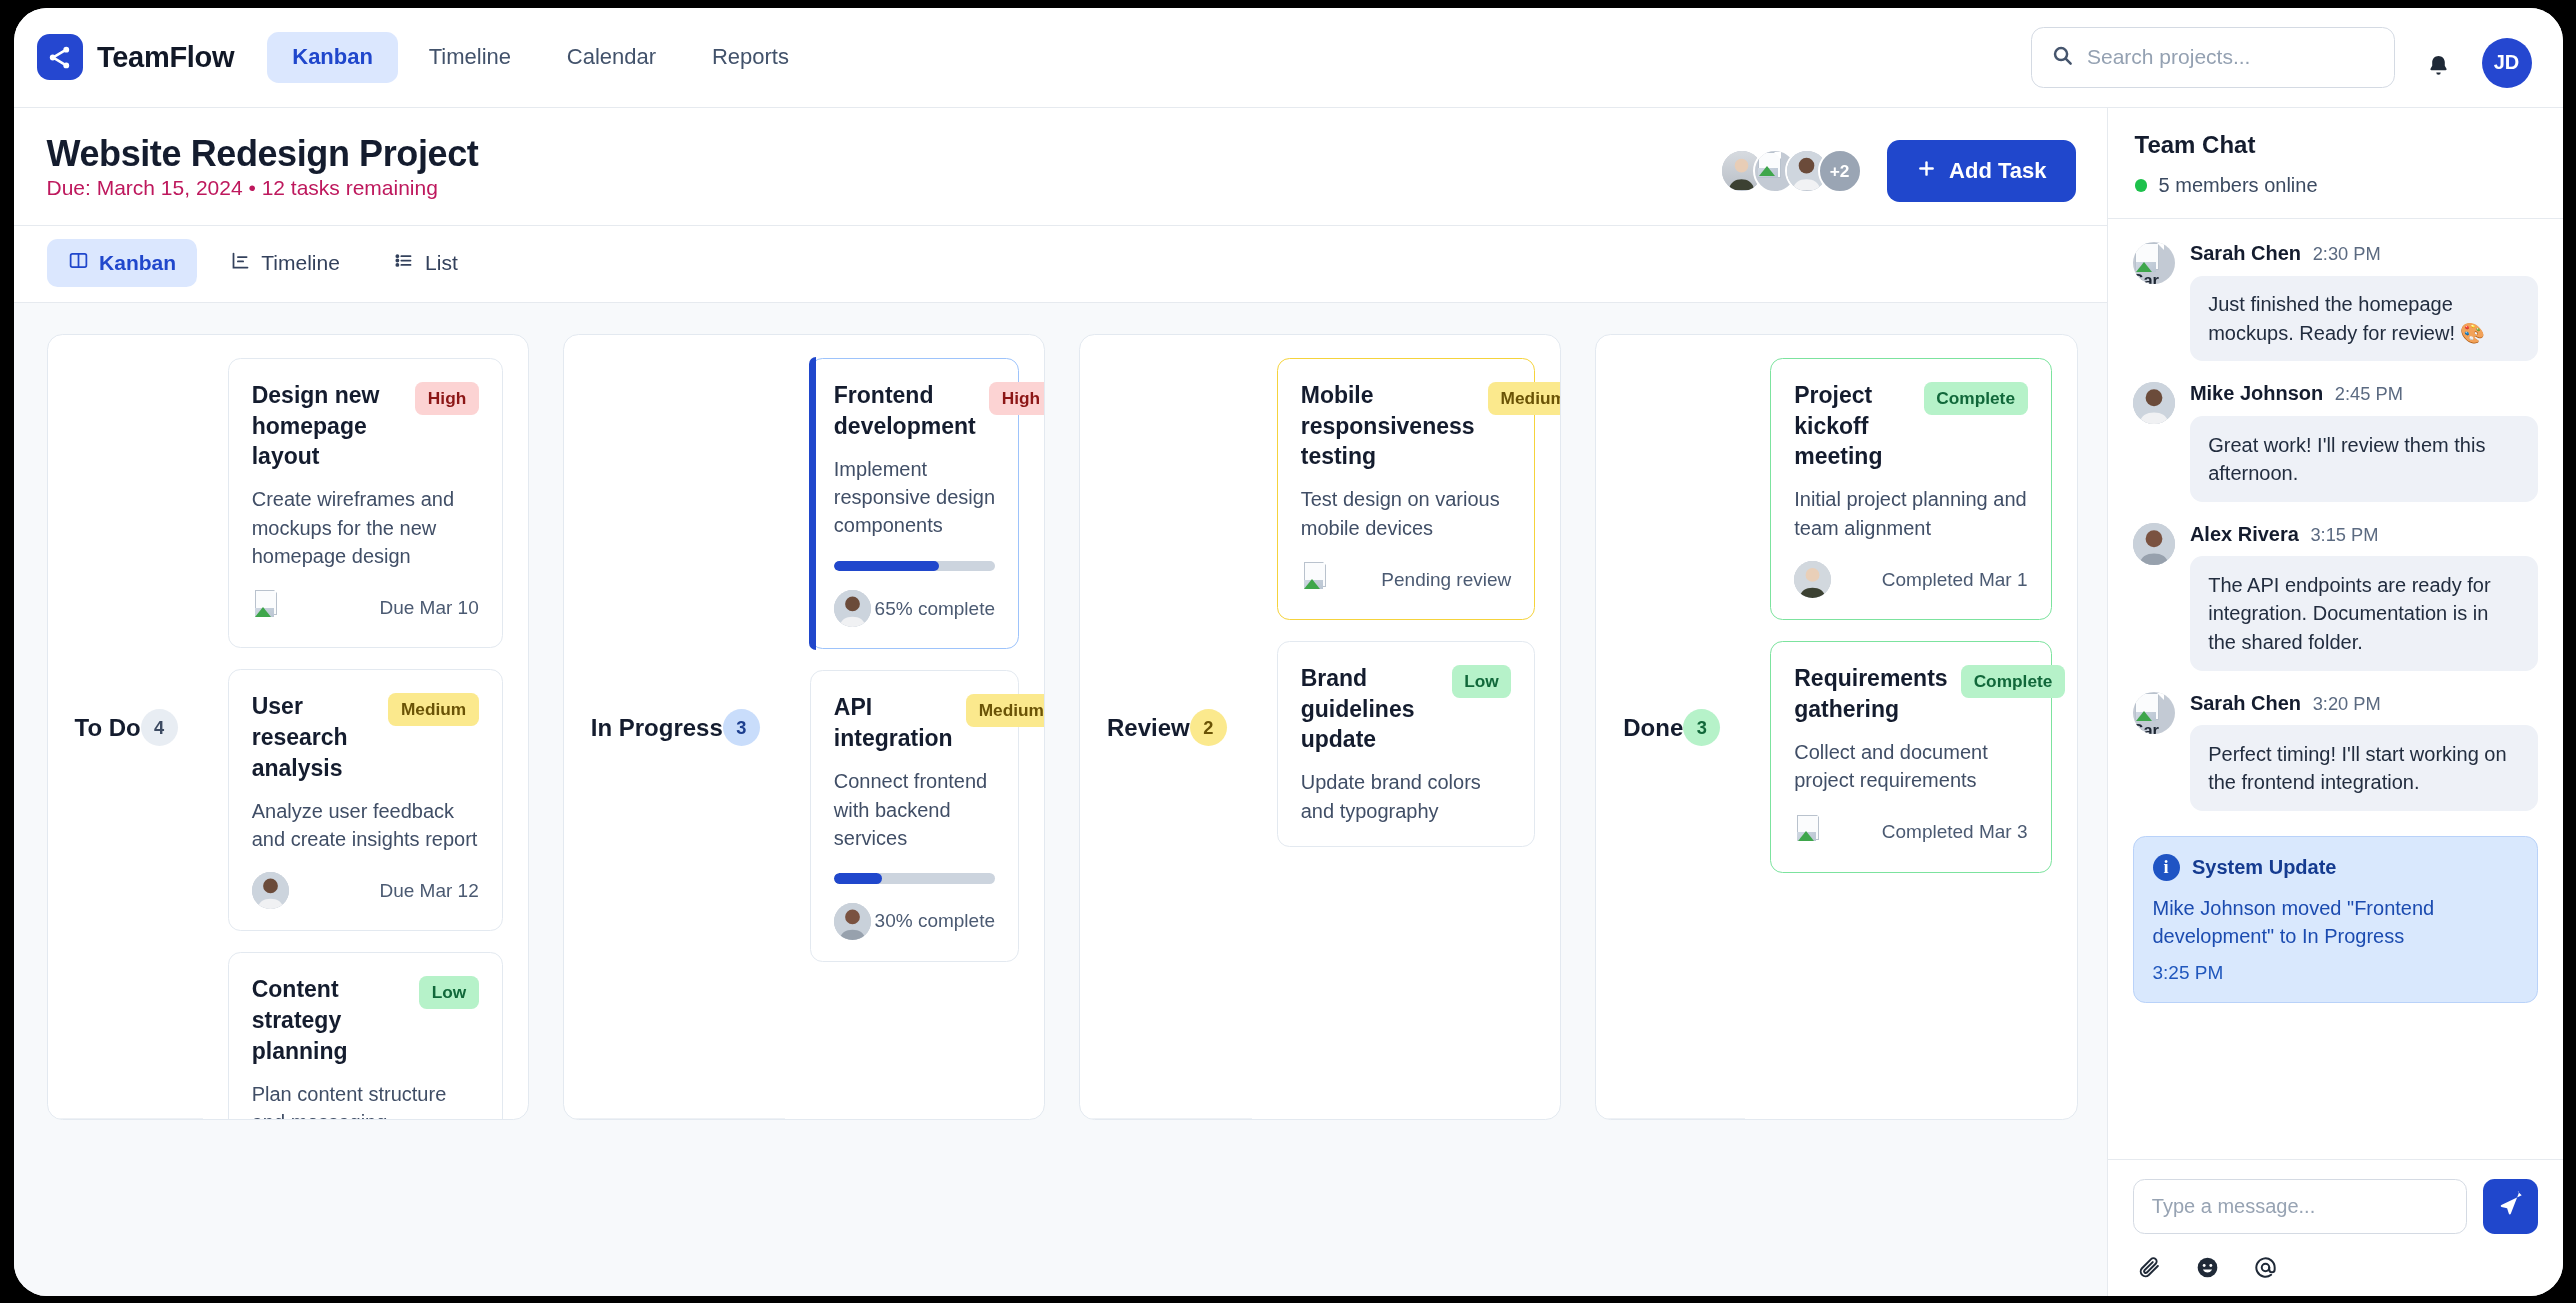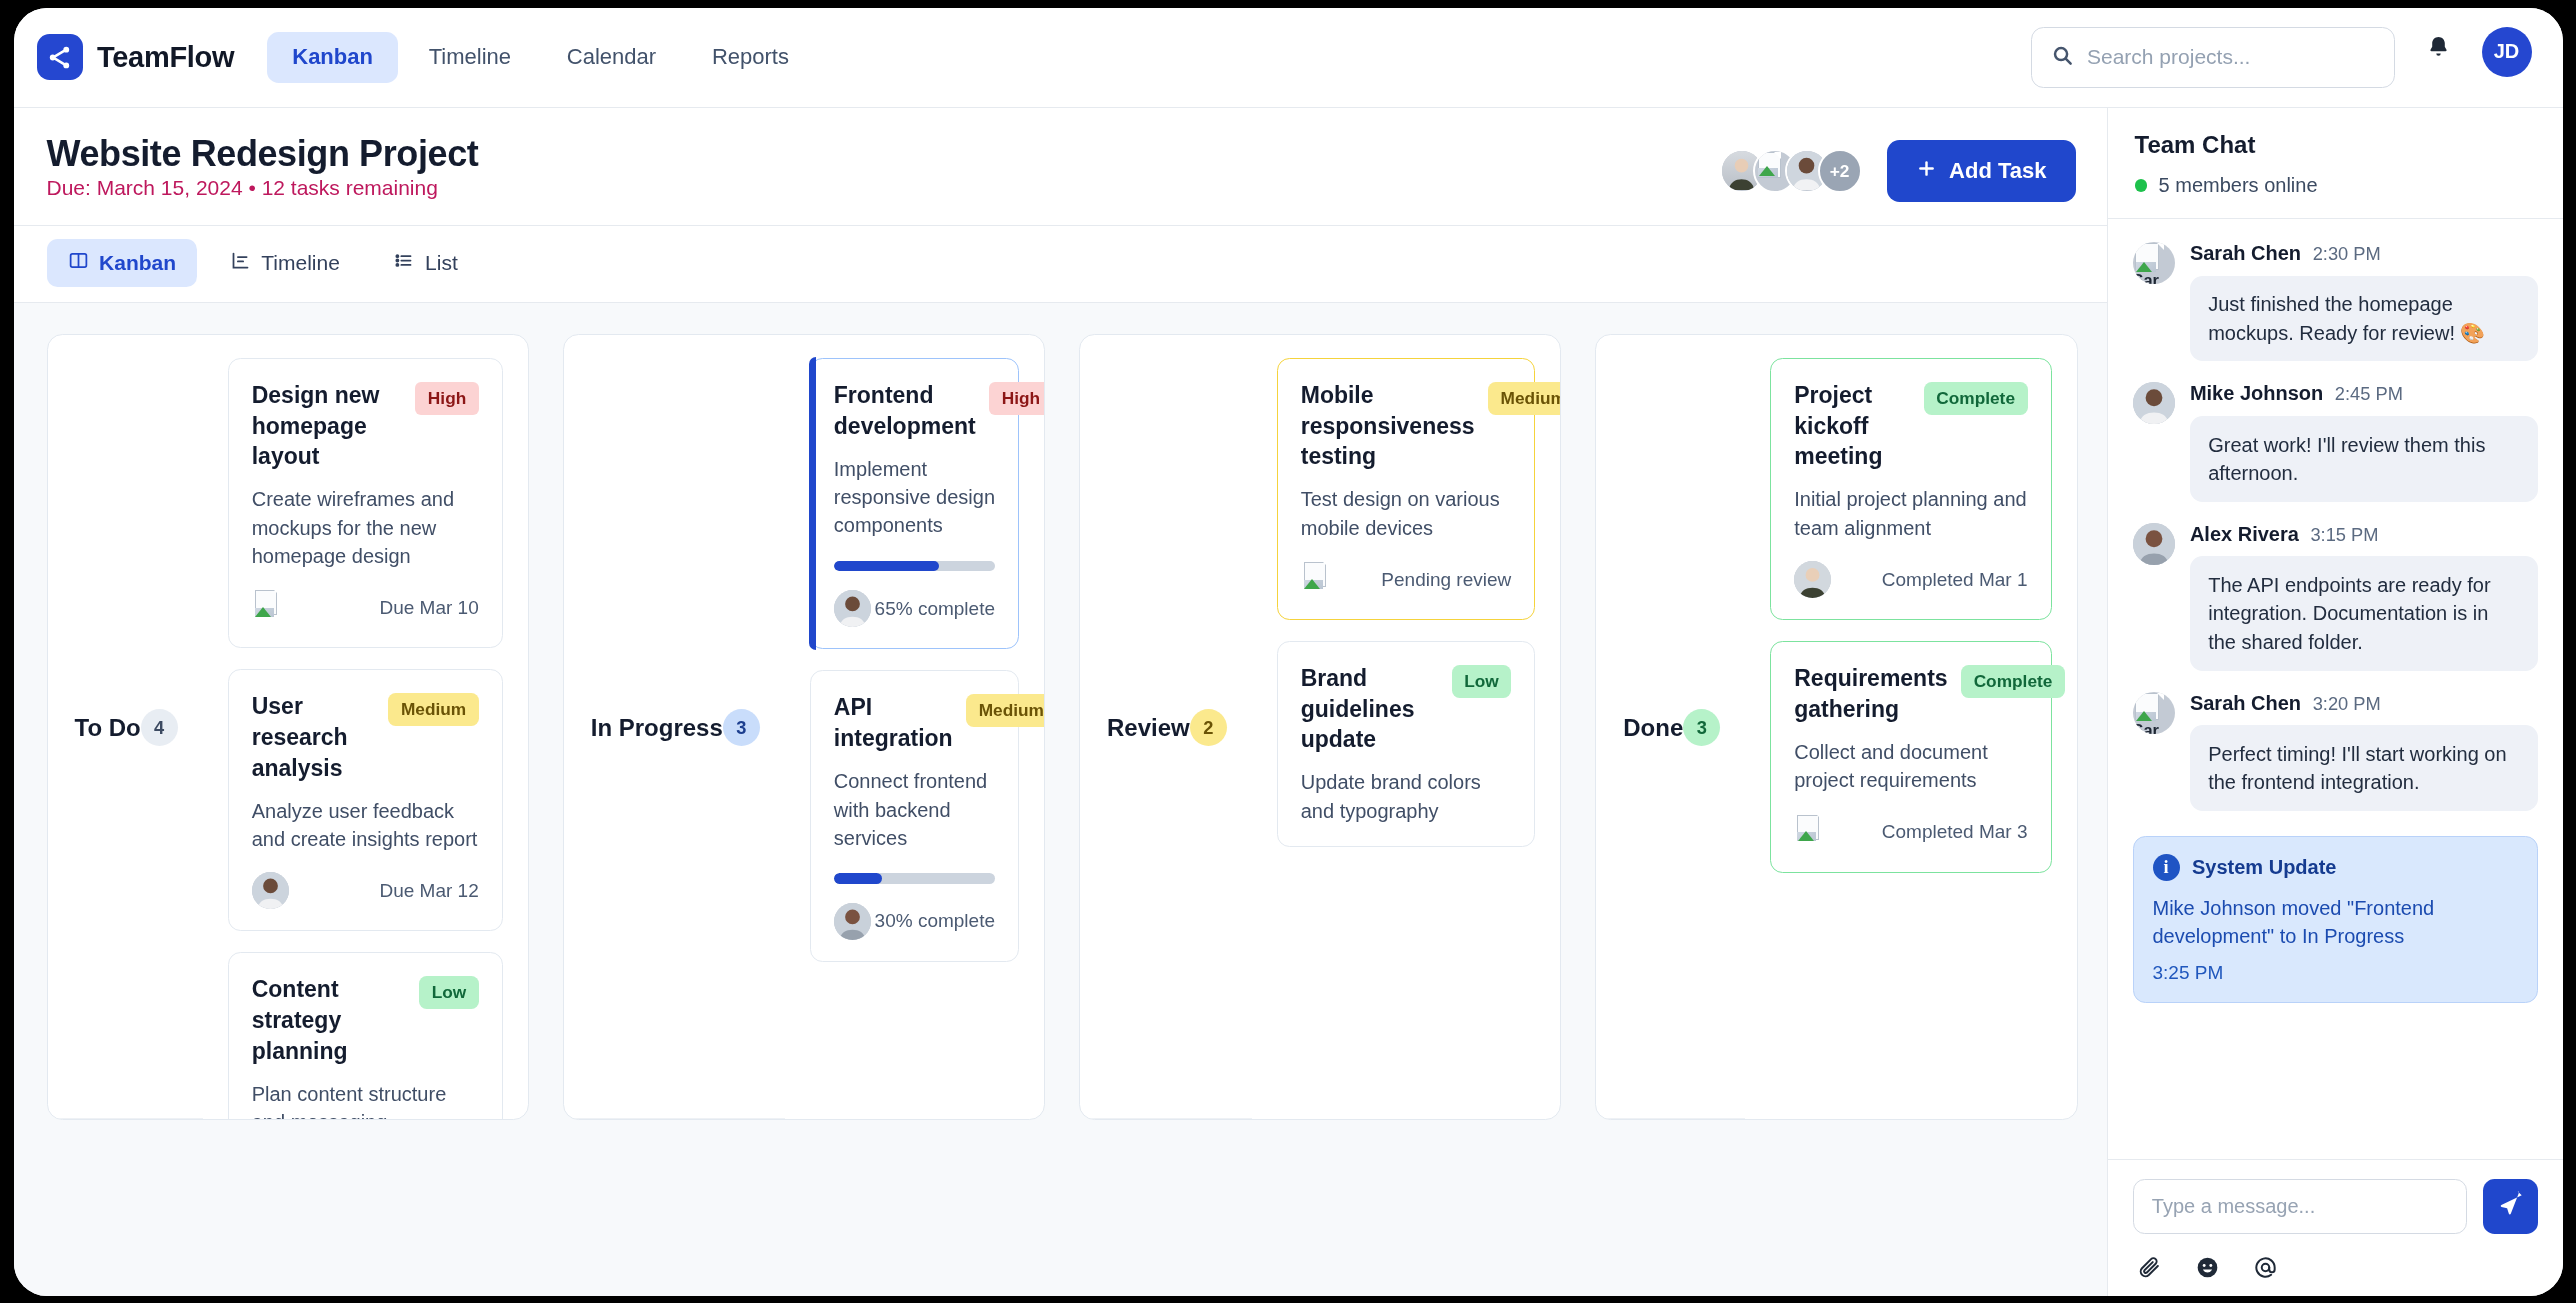--- a/index.html
+++ b/index.html
@@ -38,21 +38,21 @@
   }
   .brand-name { font-size: 29px; font-weight: bold; color: #111827; letter-spacing: -0.3px; }
 
   .nav-items { display: flex; align-items: center; margin-left: 33px; gap: 5.8px; }
   .nav-item {
     font-size: 22px; color: #42526b; padding: 12.5px 25px; border-radius: 11.6px;
     white-space: nowrap;
   }
   .nav-item.active { background: #dbe7fe; color: #2047cc; font-weight: bold; }
 
-  .topnav-right { margin-left: auto; display: flex; align-items: flex-start; gap: 24px; }
+  .topnav-right { margin-left: auto; display: flex; align-items: flex-end; gap: 24px; }
   .search-box {
     width: 364px; height: 61px; border: 1px solid #d4dae3; border-radius: 12.5px;
     display: flex; align-items: center; gap: 13.5px; padding: 0 19px; background: #fff;
   }
   .search-ph { font-size: 21px; color: #94a1b2; }
   .bell-btn { width: 39px; height: 42px; display:flex; align-items:center; justify-content:center; }
   .avatar-jd {
     width: 50px; height: 50px; border-radius: 50%;
     background: #2547d0; color: #fff; font-size: 20px; font-weight: bold;
     display: flex; align-items: center; justify-content: center;
@@ -146,21 +146,21 @@
   .card.ok { border: 1.9px solid #7ce39e; }
 
   .card-top { display: flex; align-items: flex-start; gap: 13.5px; }
   .card-title {
     font-size: 23px; font-weight: bold; color: #141c2e; line-height: 1.33; flex: 1 1 auto;
   }
   .chip {
     font-size: 17.3px; font-weight: bold; border-radius: 7.7px; padding: 5.8px 12.5px;
     white-space: nowrap; flex: 0 0 auto; margin-top: 1.9px;
   }
-  .chip-high { background: #fcd3d3; color: #8c1616; border-radius: 6px; }
+  .chip-high { background: #fcd3d3; color: #8c1616; }
   .chip-medium { background: #fbe98d; color: #6a5306; }
   .chip-low { background: #b6f2c9; color: #11683a; }
   .chip-complete { background: #b6f2c9; color: #11683a; }
 
   .card-desc { font-size: 20px; color: #404e66; line-height: 1.42; margin-top: 13.5px; }
 
   .progress-track { height: 10.6px; background: #ccd4de; border-radius: 6.7px; margin-top: 21px; overflow: hidden; }
   .progress-fill { height: 100%; background: #2047cc; border-radius: 6.7px; }
 
   .card-foot { display: flex; align-items: center; margin-top: 19px; }

